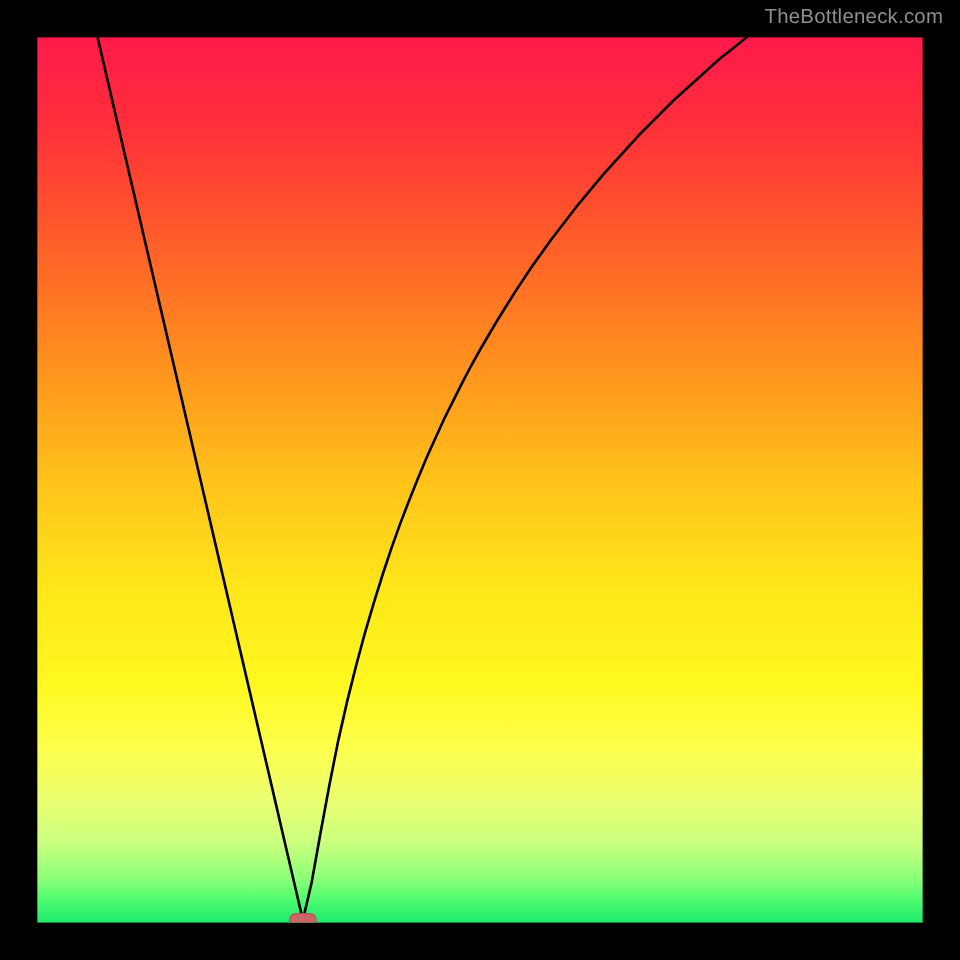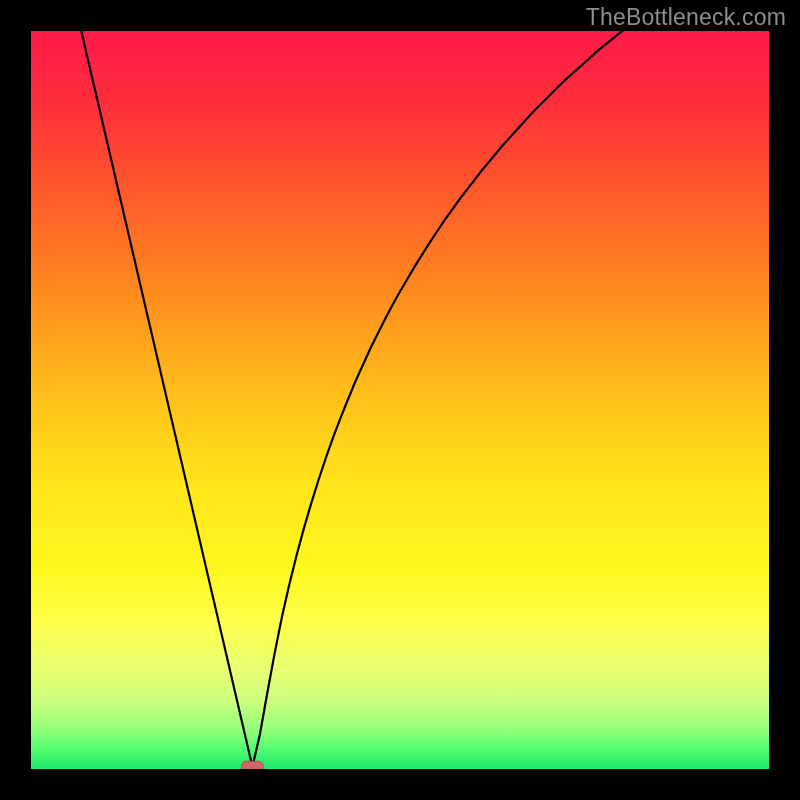--- a/index.html
+++ b/index.html
@@ -23,21 +23,21 @@
     left: 31px;
     top: 31px;
     width: 738px;
     height: 738px;
   }
   .watermark {
     position: absolute;
     top: 4px;
     right: 14px;
     font-family: Arial, Helvetica, sans-serif;
-    font-size: 23px;
+    font-size: 17px;
     font-weight: 400;
     color: #8e8e8e;
     letter-spacing: 0.2px;
   }
   svg {
     display: block;
   }
 </style>
 </head>
 <body>

